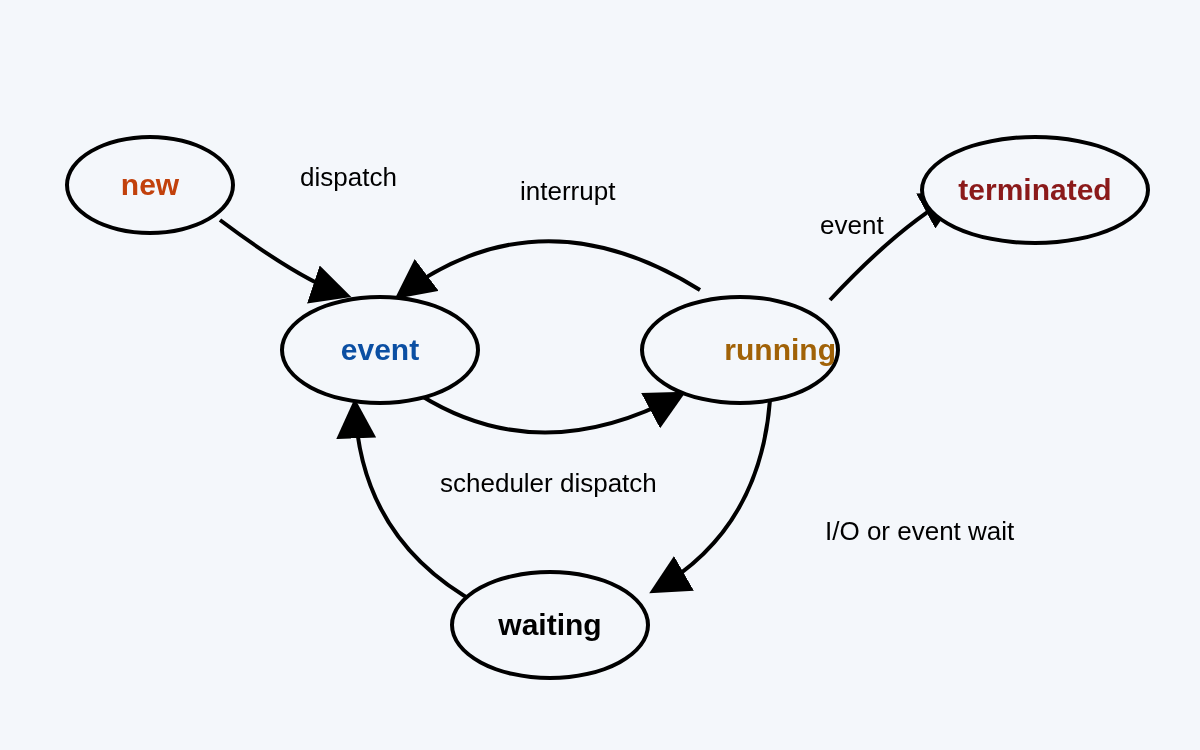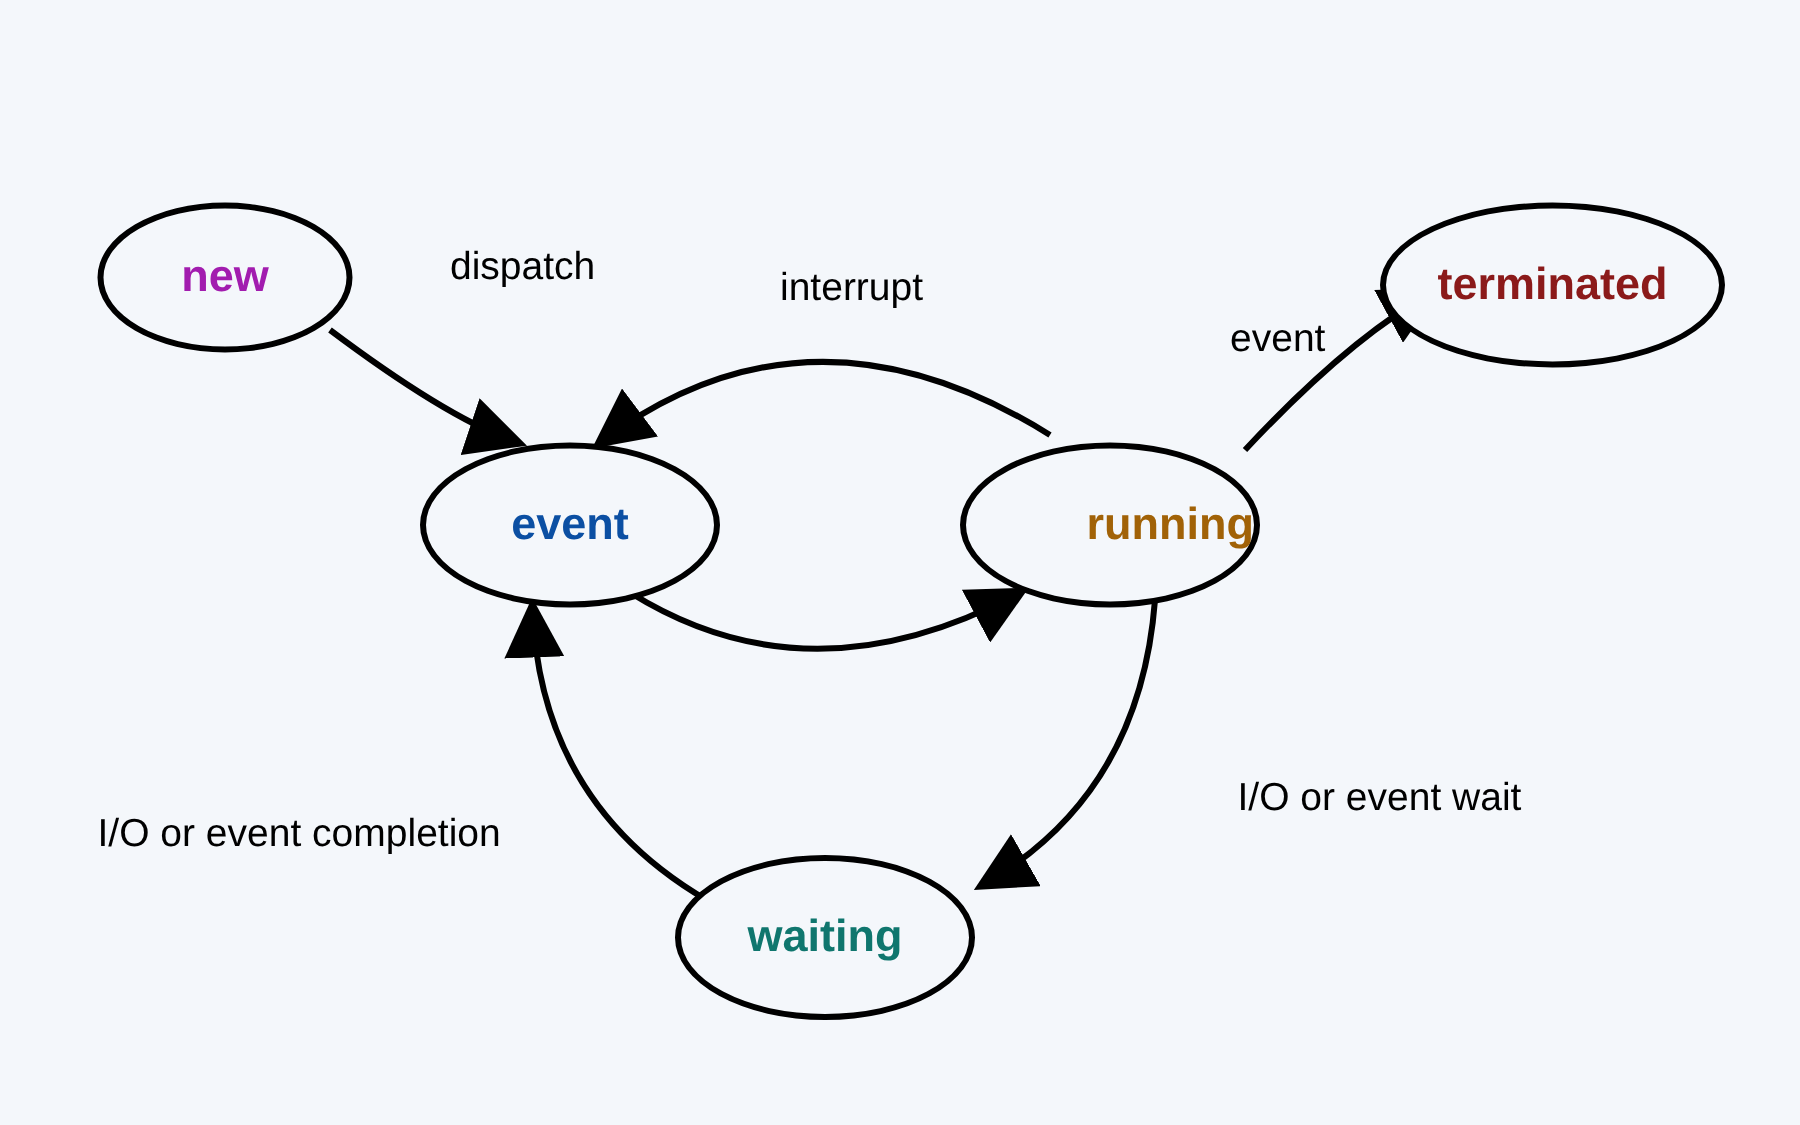--- a/index.html
+++ b/index.html
@@ -37,24 +37,24 @@
   }
   .state.small  { width: 170px; height: 100px; }
   .state.medium { width: 200px; height: 110px; }
   .state.large  { width: 230px; height: 110px; }
   .lbl {
     position: absolute;
     font-size: 26px;
     color: #000;
     white-space: nowrap;
   }
-  .clr-new        { color: #a21caf; }
+  .clr-new        { color: #c2410c; }
   .clr-ready      { color: #0b4fa3; }
   .clr-running    { color: #a16207; justify-content: flex-end; }
-  .clr-waiting    { color: #0f766e; }
+  .clr-waiting    { color: #000000; }
   .clr-terminated { color: #8b1a1a; }
 </style>
 </head>
 <body>
 
 <div class="canvas">
 
   <svg class="edges" viewBox="0 0 1200 750">
     <defs>
       <marker id="arrow" viewBox="0 0 12 12" refX="10" refY="6" markerWidth="10" markerHeight="10" orient="auto-start-reverse">
@@ -92,20 +92,20 @@
   </div>
 
   <div class="state large clr-terminated" style="left:920px; top:135px;">
     <span>terminated</span>
   </div>
 
   <div class="lbl" style="left:300px; top:162px;">dispatch</div>
 
   <div class="lbl" style="left:520px; top:176px;">interrupt</div>
 
+  <div class="lbl" style="left:440px; top:468px;">scheduler dispatch</div>
 
   <div class="lbl" style="left:820px; top:210px;">event</div>
 
   <div class="lbl" style="left:825px; top:480px;margin-top:36px;">I/O or event wait</div>
 
-  <div class="lbl" style="left:65px; top:540px;">I/O or event completion</div>
 
 </div>
 
 </body></html>

